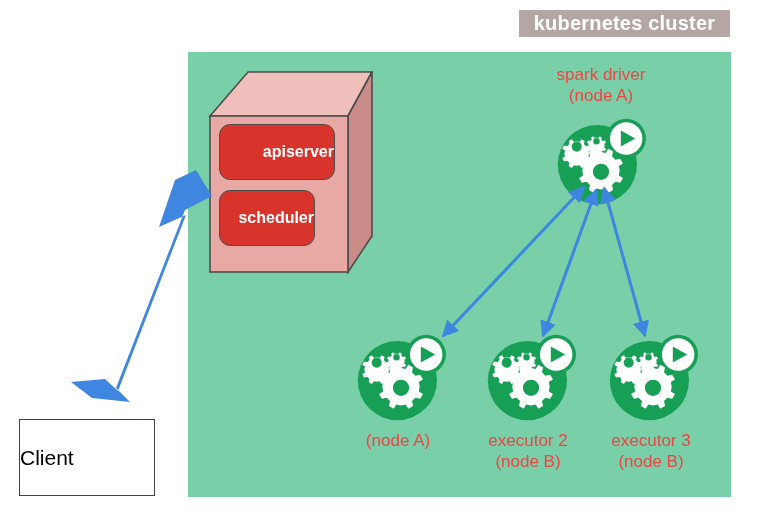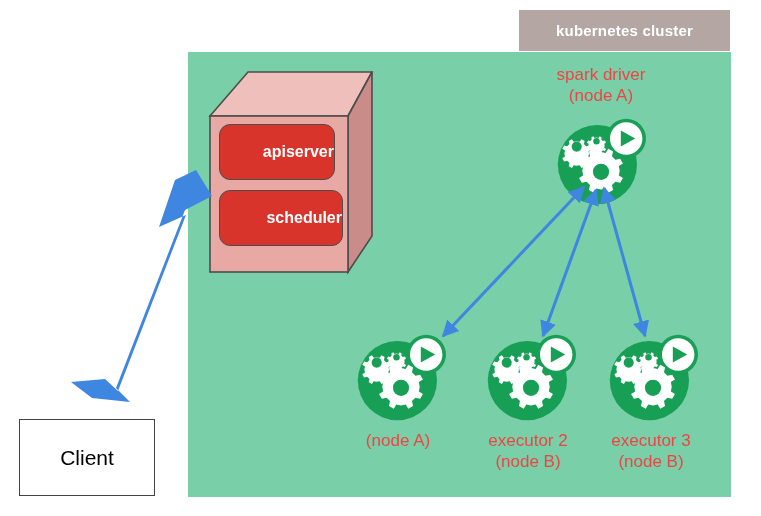--- a/index.html
+++ b/index.html
@@ -21,24 +21,24 @@
     width: 761px;
     height: 516px;
   }
 
   
   .cluster-badge {
     position: absolute;
     left: 519px;
     top: 10px;
     width: 211px;
-    height: 41px;
+    height: 27px;
     background: #b3a6a3;
     color: #ffffff;
-    font-size: 15px;
+    font-size: 20px;
     font-weight: bold;
     letter-spacing: 0.2px;
     display: flex;
     align-items: center;
     justify-content: center;
   }
 
   
   .cluster-region {
     position: absolute;
@@ -54,21 +54,21 @@
     position: absolute;
     left: 19px;
     top: 419px;
     width: 136px;
     height: 77px;
     background: #ffffff;
     border: 1px solid #434343;
     box-sizing: border-box;
     display: flex;
     align-items: center;
-    justify-content: center;
+    justify-content: flex-start;
   }
   .client-label {
     font-size: 21px;
     color: #000000;
   }
 
   
   .cube {
     position: absolute;
     left: 196px;
@@ -97,21 +97,21 @@
   }
   .chip-apiserver {
     left: 23px;
     top: 58px;
     width: 116px;
     height: 56px;
   }
   .chip-scheduler {
     left: 23px;
     top: 124px;
-    width: 124px;
+    width: 96px;
     height: 56px;
   }
   .node-label {
     position: absolute;
     text-align: center;
     font-size: 17px;
     color: #ef4444;
     line-height: 21px;
     white-space: nowrap;
     transform: translateX(-50%);

